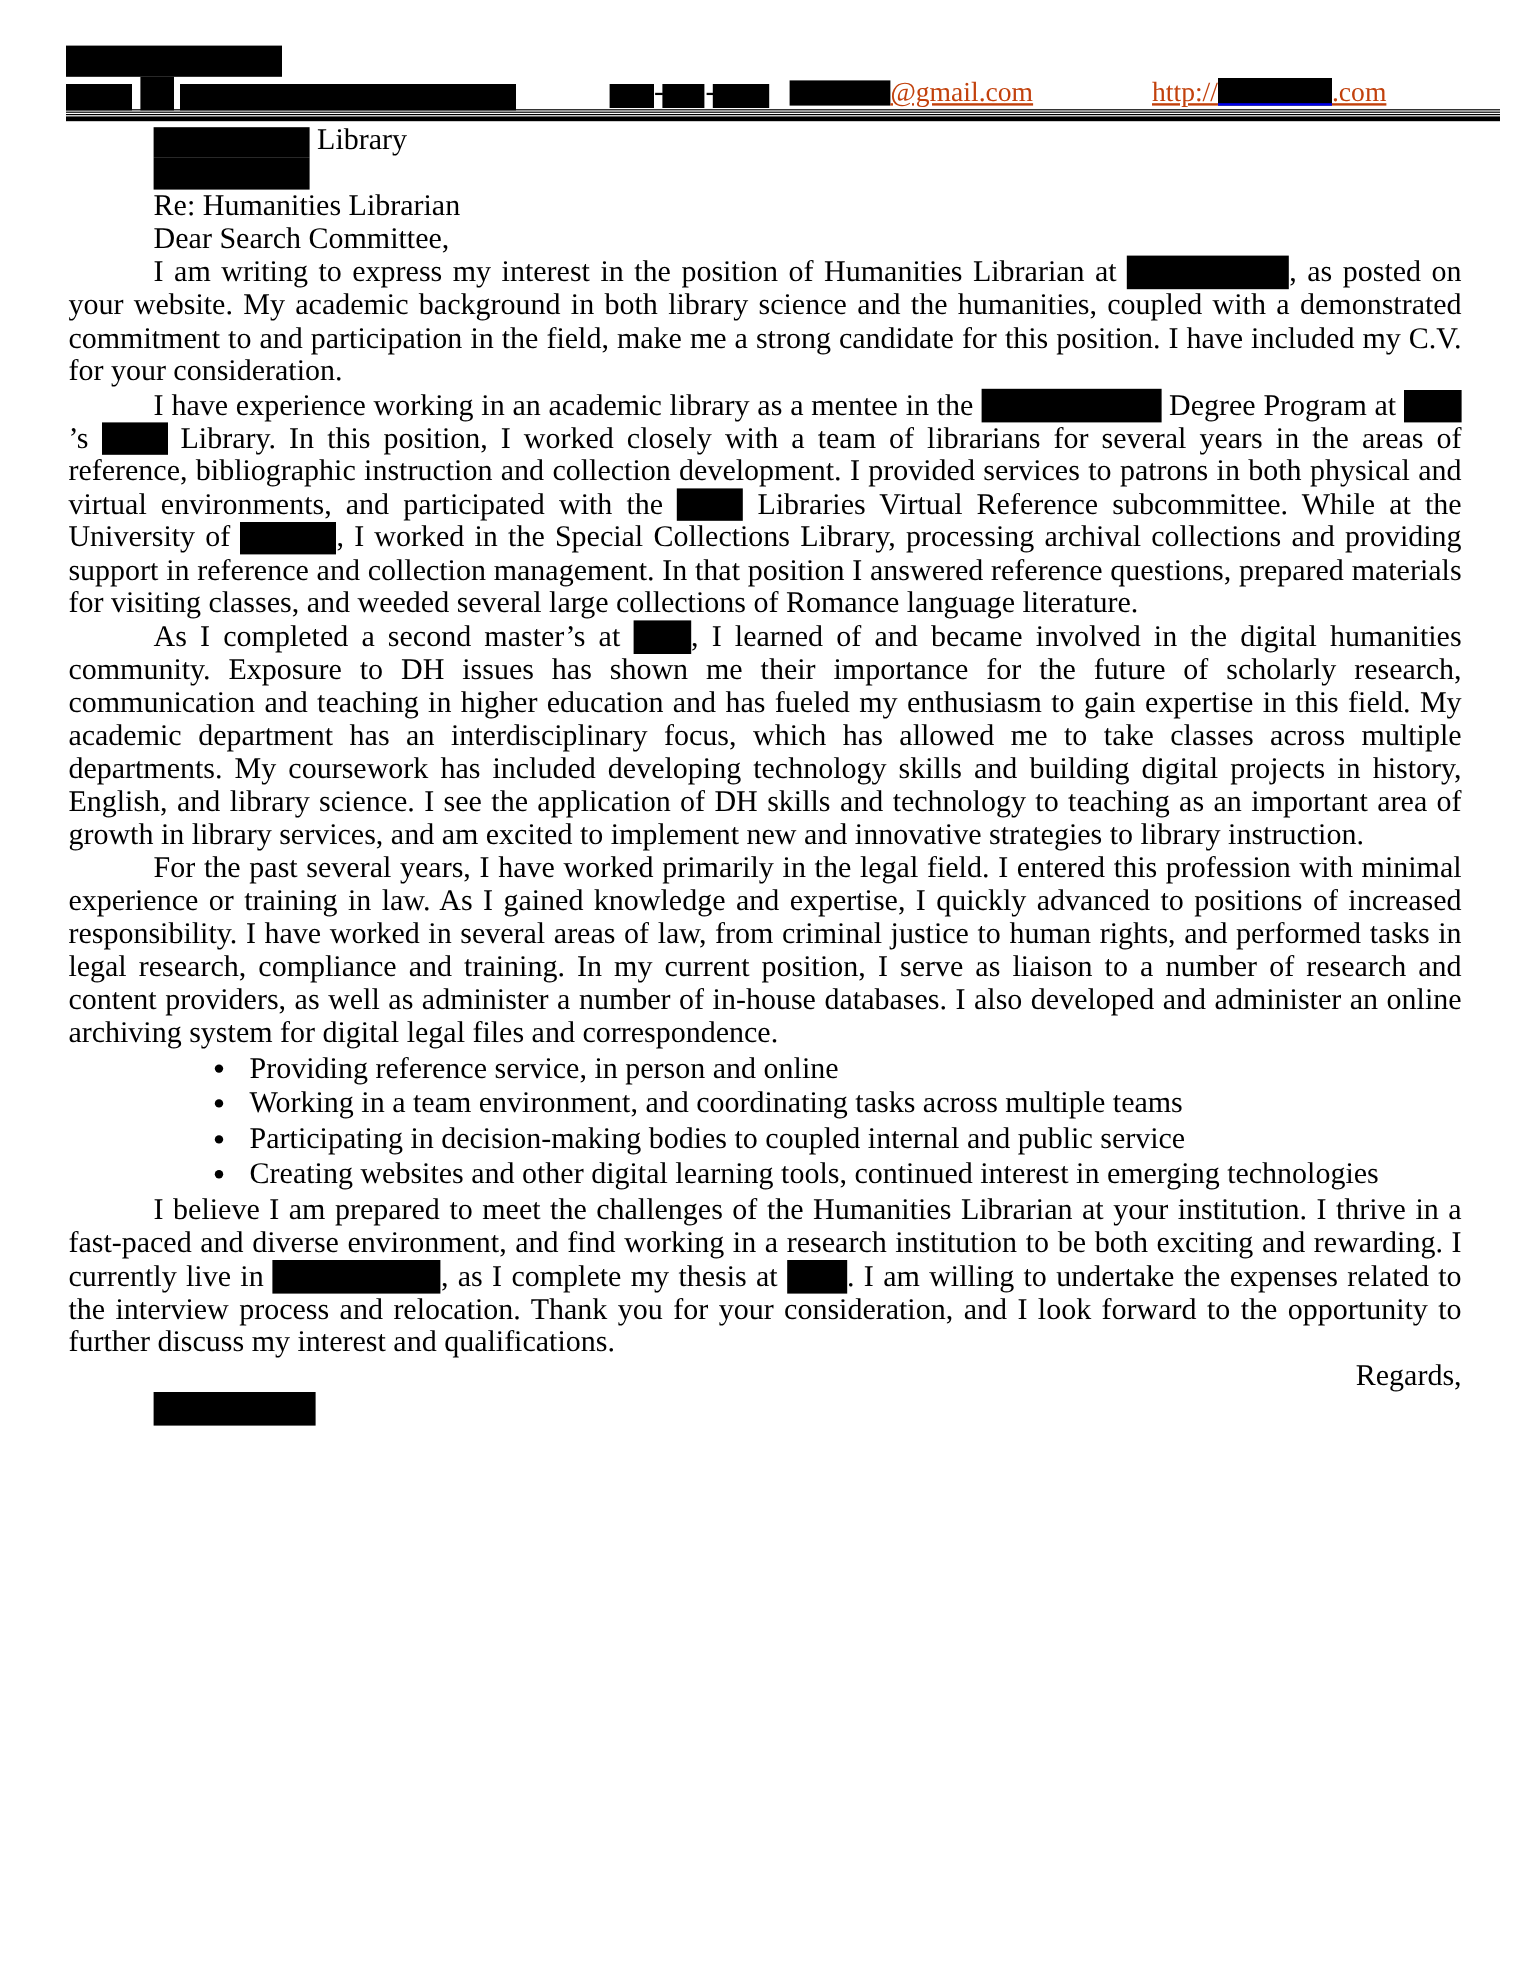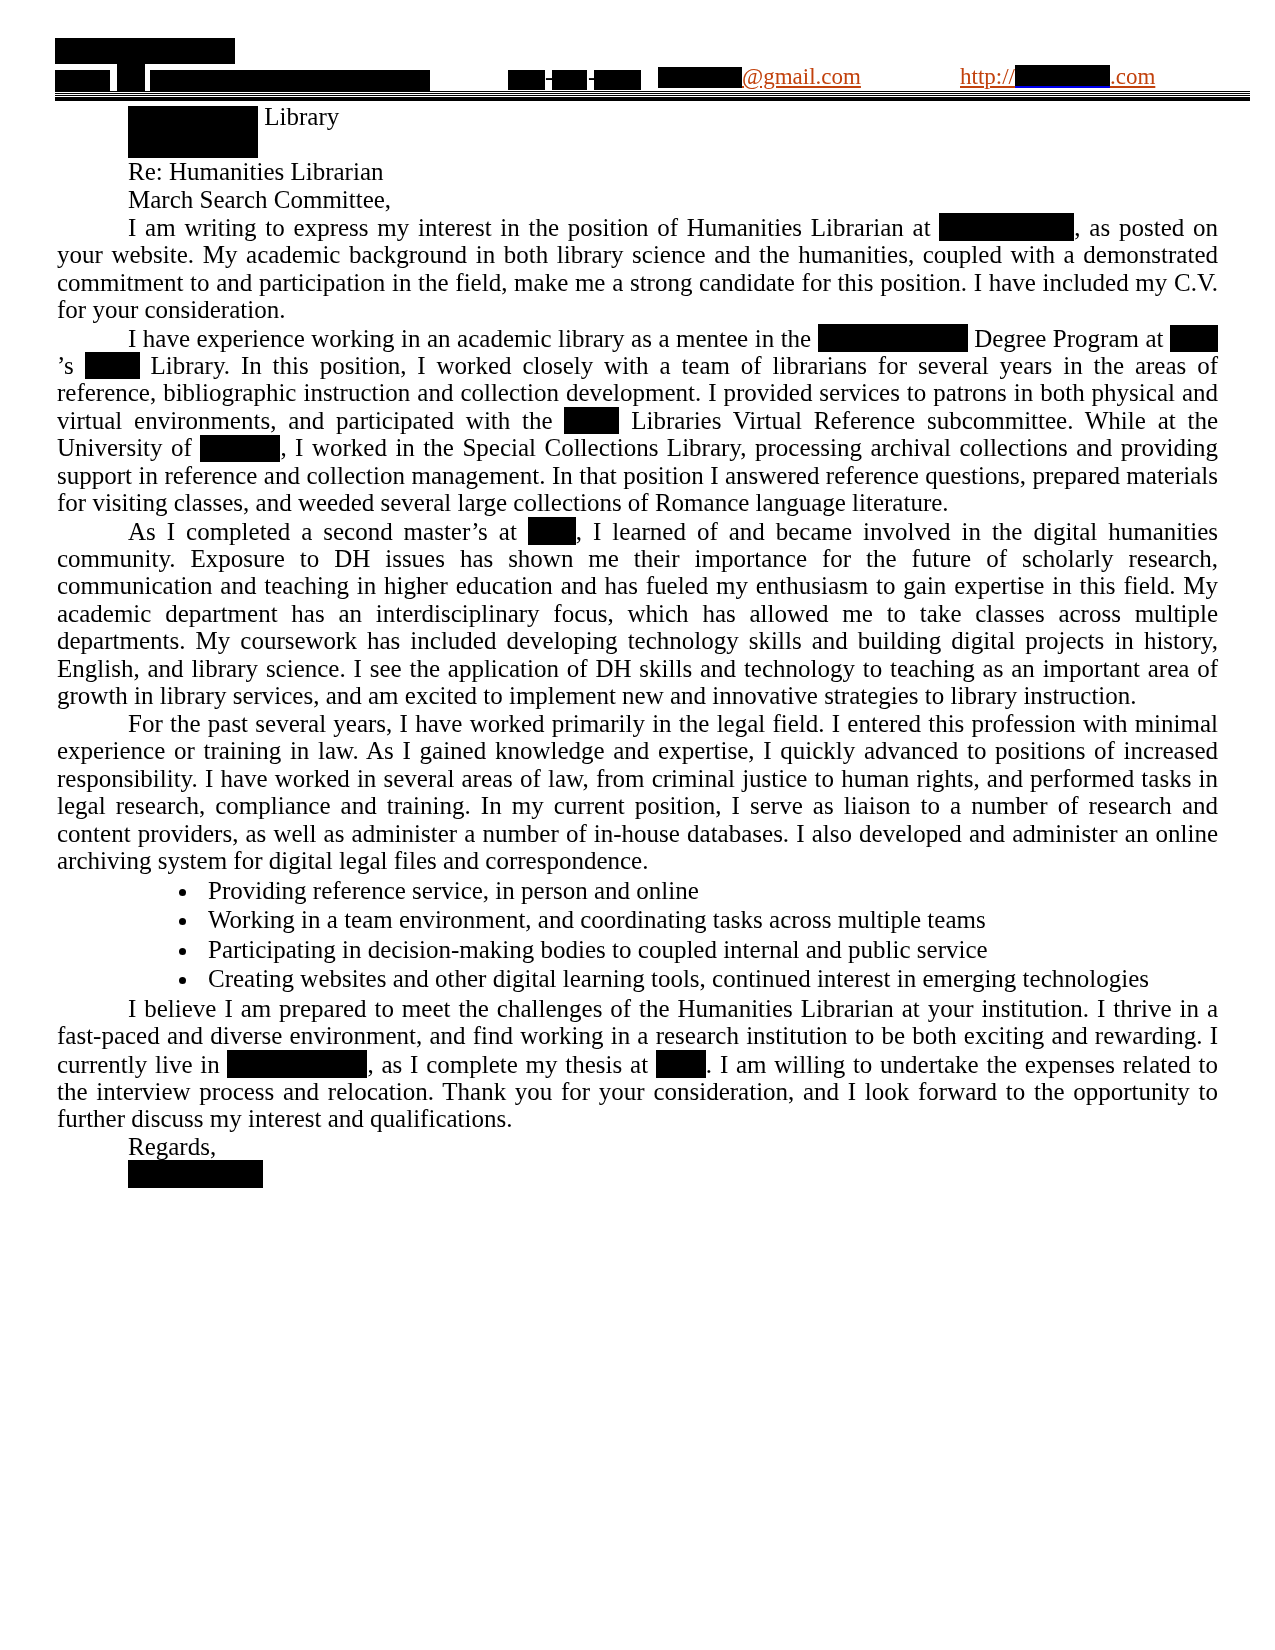--- a/index.html
+++ b/index.html
@@ -41,21 +41,21 @@
     position: absolute; left: 57px; top: 103px; width: 1161px;
     font-size: 25px; line-height: 27.5px;
   }
   .letter p { margin: 0; text-indent: 71px; }
   .date-line   { margin-top: 14px; }
   .addr1       { margin-top: 20px; }
   .salutation  { margin-top: 18px; }
   .body-p      { margin-top: 24px; text-align: justify; }
   .qual-list   { margin: 2px 0 0 0; padding-left: 143px; }
   .qual-list li { padding-left: 8px; margin-bottom: 2px; }
-  .closing     { margin-top: 24px; }
+  .closing     { margin-top: 24px; text-align: right; }
 </style>
 </head>
 <body>
 
 <div class="page">
 
   <header class="letterhead">
     <div class="redact-abs" style="left:55px; top:38px; width:180px; height:26px;"></div>
 
     <div class="redact-abs" style="left:55px; top:70px; width:55px; height:22px;"></div>
@@ -79,21 +79,21 @@
       <div class="thick"></div>
     </div>
   </header>
 
   <main class="letter">
 
     <p class="addr1"><span class="redact" style="width: 130px; height: 25px;"></span> Library</p>
     <p class="addr2"><span class="redact" style="width: 130px; height: 27px;"></span></p>
     <p class="subject">Re: Humanities Librarian</p>
 
-    <p class="salutation">March Search Committee,</p>
+    <p class="salutation">Dear Search Committee,</p>
 
     <p class="body-p">I am writing to express my interest in the position of Humanities Librarian at <span class="redact" style="width: 135px; height: 28px;"></span>, as posted on your website. My academic background in both library science and the humanities, coupled with a demonstrated commitment to and participation in the field, make me a strong candidate for this position. I have included my C.V. for your consideration.</p>
     <p class="body-p">I have experience working in an academic library as a mentee in the <span class="redact" style="width: 150px; height: 28px;"></span> Degree Program at <span class="redact" style="width: 48px; height: 27px;"></span>’s <span class="redact" style="width: 55px; height: 27px;"></span> Library. In this position, I worked closely with a team of librarians for several years in the areas of reference, bibliographic instruction and collection development. I provided services to patrons in both physical and virtual environments, and participated with the <span class="redact" style="width: 55px; height: 27px;"></span> Libraries Virtual Reference subcommittee. While at the University of <span class="redact" style="width: 80px; height: 27px;"></span>, I worked in the Special Collections Library, processing archival collections and providing support in reference and collection management. In that position I answered reference questions, prepared materials for visiting classes, and weeded several large collections of Romance language literature.</p>
     <p class="body-p">As I completed a second master’s at <span class="redact" style="width: 48px; height: 28px;"></span>, I learned of and became involved in the digital humanities community. Exposure to DH issues has shown me their importance for the future of scholarly research, communication and teaching in higher education and has fueled my enthusiasm to gain expertise in this field. My academic department has an interdisciplinary focus, which has allowed me to take classes across multiple departments. My coursework has included developing technology skills and building digital projects in history, English, and library science. I see the application of DH skills and technology to teaching as an important area of growth in library services, and am excited to implement new and innovative strategies to library instruction.</p>
     <p class="body-p">For the past several years, I have worked primarily in the legal field. I entered this profession with minimal experience or training in law. As I gained knowledge and expertise, I quickly advanced to positions of increased responsibility. I have worked in several areas of law, from criminal justice to human rights, and performed tasks in legal research, compliance and training. In my current position, I serve as liaison to a number of research and content providers, as well as administer a number of in-house databases. I also developed and administer an online archiving system for digital legal files and correspondence.</p>
 
     <ul class="qual-list">
       <li>Providing reference service, in person and online</li>
       <li>Working in a team environment, and coordinating tasks across multiple teams</li>
       <li>Participating in decision-making bodies to coupled internal and public service</li>

